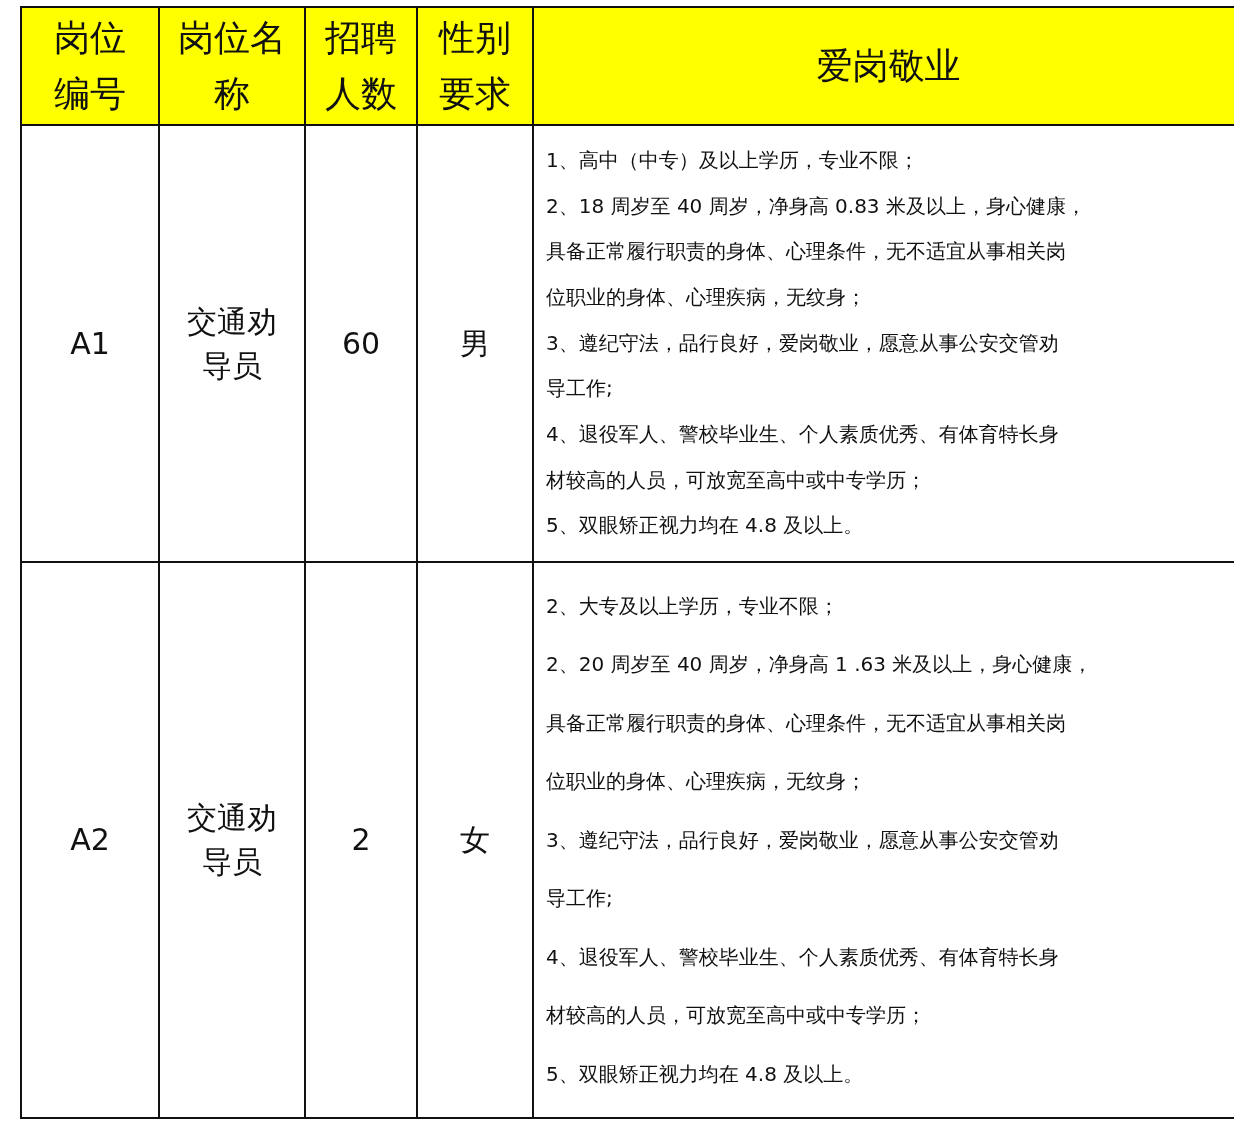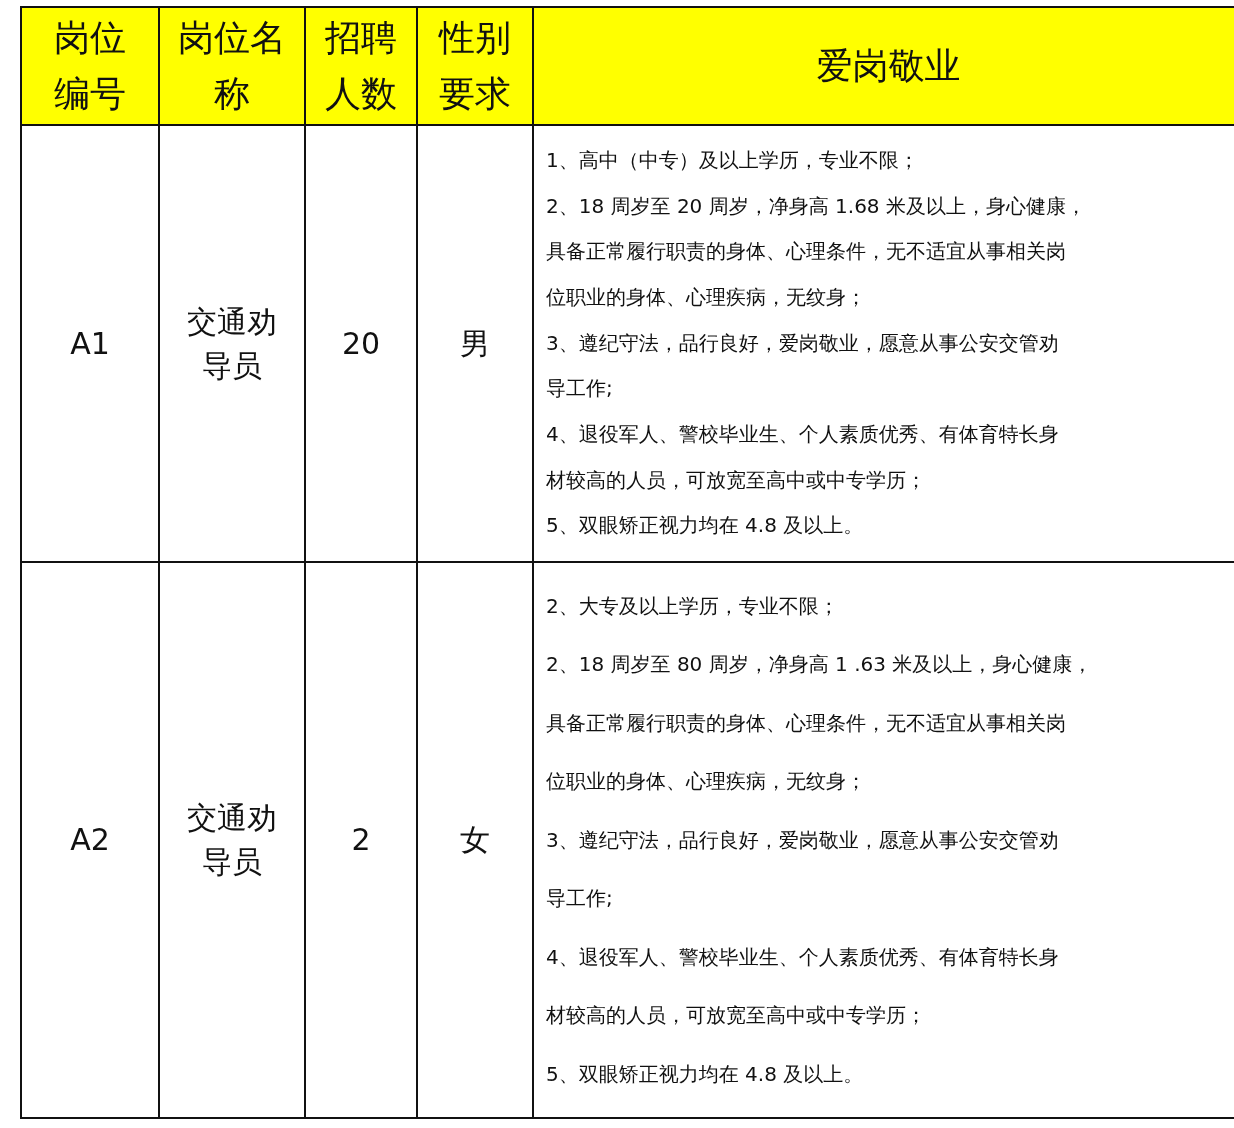--- a/index.html
+++ b/index.html
@@ -70,45 +70,45 @@
       <th>爱岗敬业</th>
     </tr>
   </thead>
   <tbody>
     <tr class="row1">
       <td class="c">A1</td>
       <td class="c">
         <span class="hdr-line">交通劝</span>
         <span class="hdr-line">导员</span>
       </td>
-      <td class="c">20</td>
+      <td class="c">60</td>
       <td class="c">男</td>
       <td class="req">
         <span class="line">1、高中（中专）及以上学历，专业不限；</span>
-        <span class="line">2、18 周岁至 20 周岁，净身高 1.68 米及以上，身心健康，</span>
+        <span class="line">2、18 周岁至 40 周岁，净身高 0.83 米及以上，身心健康，</span>
         <span class="line">具备正常履行职责的身体、心理条件，无不适宜从事相关岗</span>
         <span class="line">位职业的身体、心理疾病，无纹身；</span>
         <span class="line">3、遵纪守法，品行良好，爱岗敬业，愿意从事公安交管劝</span>
         <span class="line">导工作;</span>
         <span class="line">4、退役军人、警校毕业生、个人素质优秀、有体育特长身</span>
         <span class="line">材较高的人员，可放宽至高中或中专学历；</span>
         <span class="line">5、双眼矫正视力均在 4.8 及以上。</span>
       </td>
     </tr>
     <tr class="row2">
       <td class="c">A2</td>
       <td class="c">
         <span class="hdr-line">交通劝</span>
         <span class="hdr-line">导员</span>
       </td>
       <td class="c">2</td>
       <td class="c">女</td>
       <td class="req">
         <span class="line">2、大专及以上学历，专业不限；</span>
-        <span class="line">2、18 周岁至 80 周岁，净身高 1 .63 米及以上，身心健康，</span>
+        <span class="line">2、20 周岁至 40 周岁，净身高 1 .63 米及以上，身心健康，</span>
         <span class="line">具备正常履行职责的身体、心理条件，无不适宜从事相关岗</span>
         <span class="line">位职业的身体、心理疾病，无纹身；</span>
         <span class="line">3、遵纪守法，品行良好，爱岗敬业，愿意从事公安交管劝</span>
         <span class="line">导工作;</span>
         <span class="line">4、退役军人、警校毕业生、个人素质优秀、有体育特长身</span>
         <span class="line">材较高的人员，可放宽至高中或中专学历；</span>
         <span class="line">5、双眼矫正视力均在 4.8 及以上。</span>
       </td>
     </tr>
   </tbody>

